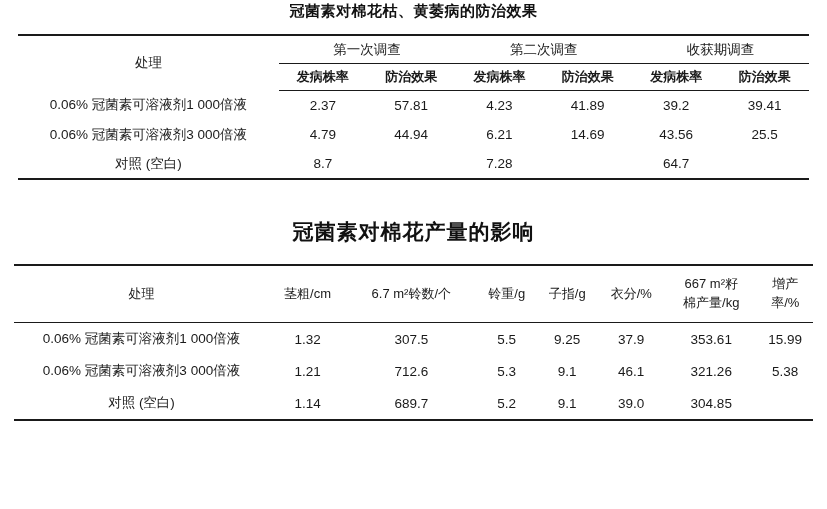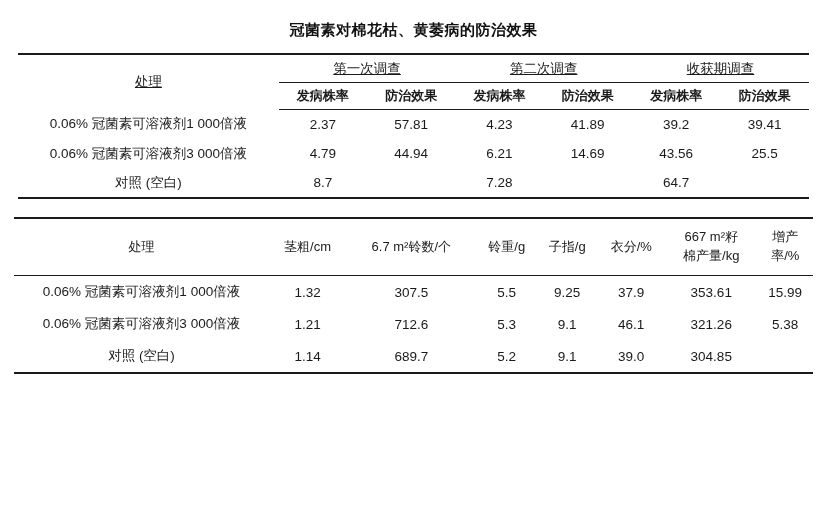--- a/index.html
+++ b/index.html
@@ -20,21 +20,21 @@
     position: relative;
     box-sizing: border-box;
   }
 
   
   .t1-title {
     text-align: center;
     font-size: 15px;
     font-weight: bold;
     color: #111;
-    padding-top: 21px;
+    padding-top: 2px;
     letter-spacing: 0.5px;
   }
   .t1-wrap {
     margin: 13px 18px 0 18px;
   }
   table {
     border-collapse: collapse;
     width: 100%;
     font-size: 13.5px;
   }
@@ -52,21 +52,20 @@
   }
   .rule-mid td {
     border-bottom: 1.1px solid #1a1a1a;
   }
   .t1 .grp {
     border-bottom: 1px solid #1a1a1a;
   }
   .t1 .hrow1 td {
     height: 27px;
     font-size: 13.5px;
-    text-decoration: underline;
   }
   .t1 .hrow2 td {
     height: 26px;
     font-size: 13px;
     font-weight: bold;
   }
   .t1 .drow td {
     height: 29px;
     font-size: 13.5px;
   }
@@ -159,20 +158,21 @@
         <td></td>
         <td>7.28</td>
         <td></td>
         <td>64.7</td>
         <td></td>
       </tr>
     </tbody>
       </table>
   </div>
 
+  <div class="t2-title">冠菌素对棉花产量的影响</div>
 
   <div class="t2-wrap">
     <table class="t2">
       <tbody>
           <tr class="rule-top rule-mid">
         <td class="hcell proc">
           <div>处理</div>
         </td>
         <td class="hcell">
           <div class="nowrap">茎粗/cm</div>

